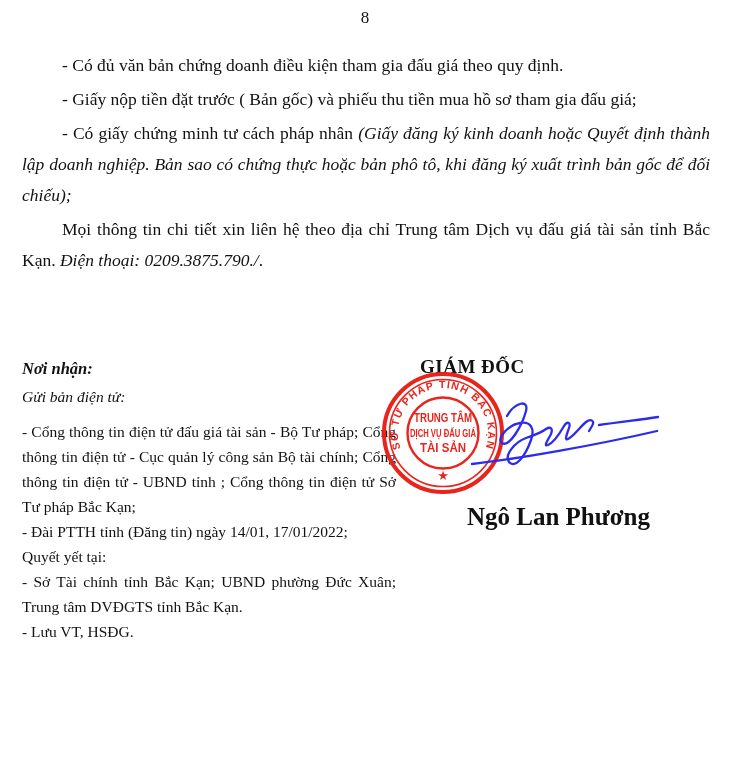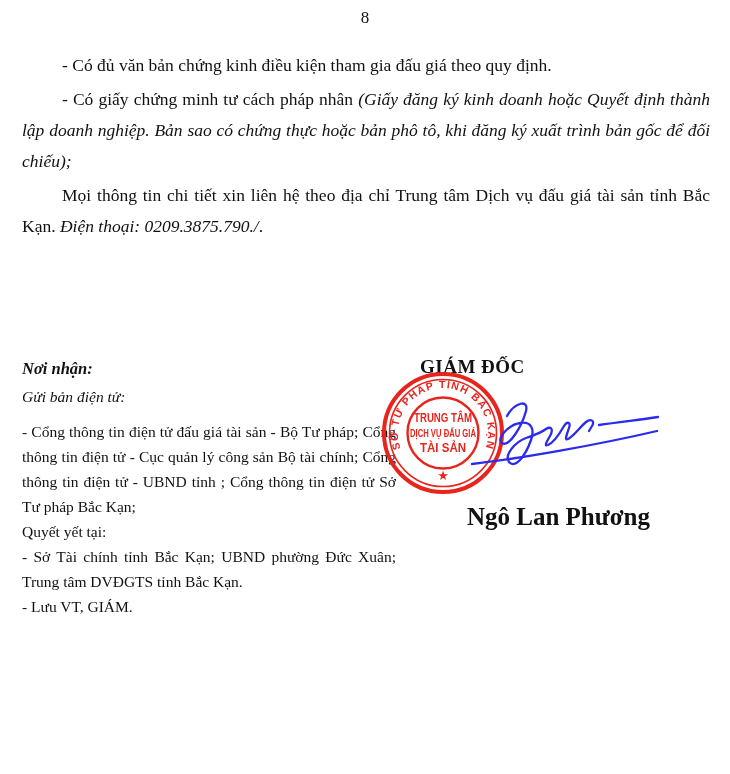--- a/index.html
+++ b/index.html
@@ -80,34 +80,36 @@
     font-size: 25px;
   }
   svg text { font-family: "Liberation Sans", "DejaVu Sans", sans-serif; }
 </style>
 </head>
 <body>
 
 <div class="page-number">8</div>
 
 <div class="content">
-  <p><span>- Có đủ văn bản chứng kinh điều kiện tham gia đấu giá theo quy định.</span></p>
+  <p><span>- Có đủ văn bản chứng doanh điều kiện tham gia đấu giá theo quy định.</span></p>
+  <p><span>- Giấy nộp tiền đặt trước ( Bản gốc) và phiếu thu tiền mua hồ sơ tham gia đấu giá;</span></p>
   <p><span>- Có giấy chứng minh tư cách pháp nhân </span><span class="italic">(Giấy đăng ký kinh doanh hoặc Quyết định thành lập doanh nghiệp. Bản sao có chứng thực hoặc bản phô tô, khi đăng ký xuất trình bản gốc để đối chiếu);</span></p>
   <p><span>Mọi thông tin chi tiết xin liên hệ theo địa chỉ Trung tâm Dịch vụ đấu giá tài sản tỉnh Bắc Kạn. </span><span class="italic">Điện thoại: 0209.3875.790./</span><span>.</span></p>
 </div>
 
 <div class="bottom-section">
 
   <div class="recipients">
     <div class="recipients-heading">Nơi nhận:</div>
     <div class="recipients-subheading">Gửi bản điện tử:</div>
     <div class="recipient-item">- Cổng thông tin điện tử đấu giá tài sản - Bộ Tư pháp; Cổng thông tin điện tử - Cục quản lý công sản Bộ tài chính;  Cổng thông tin điện tử - UBND tỉnh ; Cổng thông tin điện tử Sở Tư pháp Bắc Kạn;</div>
+    <div class="recipient-item">- Đài PTTH tỉnh (Đăng tin) ngày 14/01, 17/01/2022;</div>
     <div class="recipient-item">Quyết yết tại:</div>
     <div class="recipient-item">- Sở Tài chính tỉnh Bắc Kạn; UBND phường Đức Xuân; Trung tâm DVĐGTS tỉnh Bắc Kạn.</div>
-    <div class="recipient-item">- Lưu VT, GIÁM.</div>
+    <div class="recipient-item">- Lưu VT, HSĐG.</div>
   </div>
 
   <div class="sign-title">GIÁM ĐỐC</div>
 
   <div class="stamp-wrap">
     <svg width="130" height="130" viewBox="0 0 130 130">
       <g stroke="#e8251d" fill="none">
         <circle cx="65" cy="65" r="59" stroke-width="4"></circle>
         <circle cx="65" cy="65" r="53.5" stroke-width="1.6"></circle>
         <circle cx="65" cy="65" r="35.5" stroke-width="2.4"></circle>

